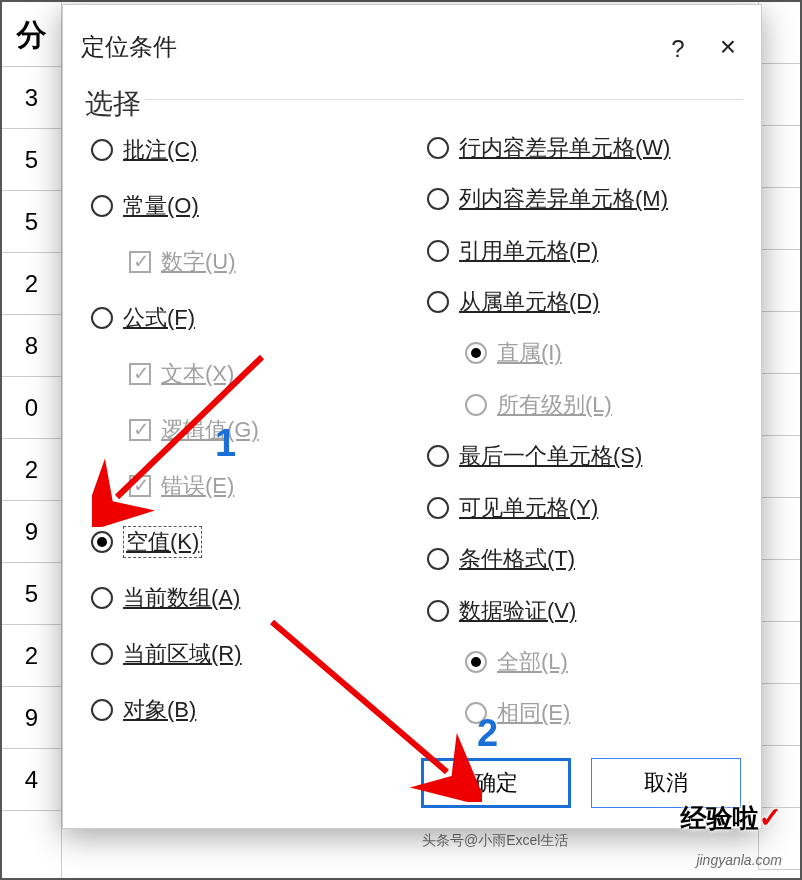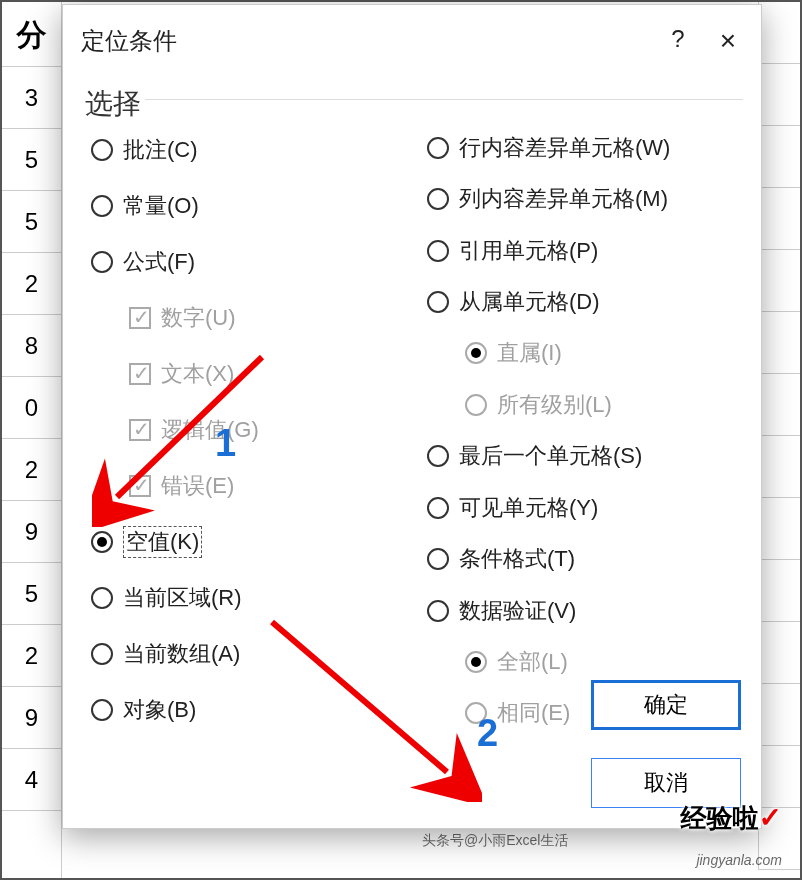--- a/index.html
+++ b/index.html
@@ -67,23 +67,22 @@
     top: 2px;
     width: 700px;
     height: 825px;
     background: #fff;
     border: 1px solid #ccc;
     box-shadow: 0 8px 30px rgba(0,0,0,0.35);
   }
   .titlebar {
     height: 58px;
     display: flex;
-    align-items: flex-start;
+    align-items: flex-end;
     padding: 0 8px 0 18px;
-    margin-top: 20px;
   }
   .titlebar .title {
     flex: 1;
     font-size: 24px;
     color: #222;
   }
   .titlebar .help {
     width: 50px;
     text-align: center;
     font-size: 24px;
@@ -166,32 +165,31 @@
     flex-shrink: 0;
     color: #aaa;
   }
   .cb.checked::after {
     content: "✓";
     position: absolute;
     left: 2px; top: -4px;
     font-size: 20px;
     color: #aaa;
   }
-  .lbl { display: inline-block; }
+  .lbl { display: inline-block; text-decoration: underline; }
   .focus-box {
     border: 1px dashed #555;
     padding: 0 2px;
   }
   .buttons {
     position: absolute;
     bottom: 20px;
     right: 20px;
     display: flex;
-    gap: 28px;
-    flex-direction: column;
+    gap: 20px;
   }
   .btn {
     width: 150px;
     height: 50px;
     border: 1px solid #3b82f6;
     background: #fff;
     font-size: 22px;
     display: flex;
     align-items: center;
     justify-content: center;
@@ -283,51 +281,51 @@
     <div class="columns">
       <div class="colA">
         <div class="opt">
           <span class="radio"></span>
           <span class="lbl">批注(C)</span>
         </div>
         <div class="opt">
           <span class="radio"></span>
           <span class="lbl">常量(O)</span>
         </div>
-        <div class="opt">
-          <span class="radio"></span>
-          <span class="lbl">公式(F)</span>
-        </div>
         <div class="opt indent disabled">
           <span class="cb checked"></span>
           <span class="lbl">数字(U)</span>
         </div>
+        <div class="opt">
+          <span class="radio"></span>
+          <span class="lbl">公式(F)</span>
+        </div>
         <div class="opt indent disabled">
           <span class="cb checked"></span>
           <span class="lbl">文本(X)</span>
         </div>
         <div class="opt indent disabled">
           <span class="cb checked"></span>
           <span class="lbl">逻辑值(G)</span>
         </div>
         <div class="opt indent disabled">
           <span class="cb checked"></span>
           <span class="lbl">错误(E)</span>
         </div>
         <div class="opt">
           <span class="radio checked"></span>
           <span class="lbl focus-box">空值(K)</span>
         </div>
         <div class="opt">
           <span class="radio"></span>
+          <span class="lbl">当前数组(A)</span>
+        </div>
+        <div class="opt">
+          <span class="radio"></span>
           <span class="lbl">当前区域(R)</span>
-        </div>
-        <div class="opt">
-          <span class="radio"></span>
-          <span class="lbl">当前数组(A)</span>
         </div>
         <div class="opt">
           <span class="radio"></span>
           <span class="lbl">对象(B)</span>
         </div>
       </div>
 
       <div class="colB">
         <div class="opt">
           <span class="radio"></span>

